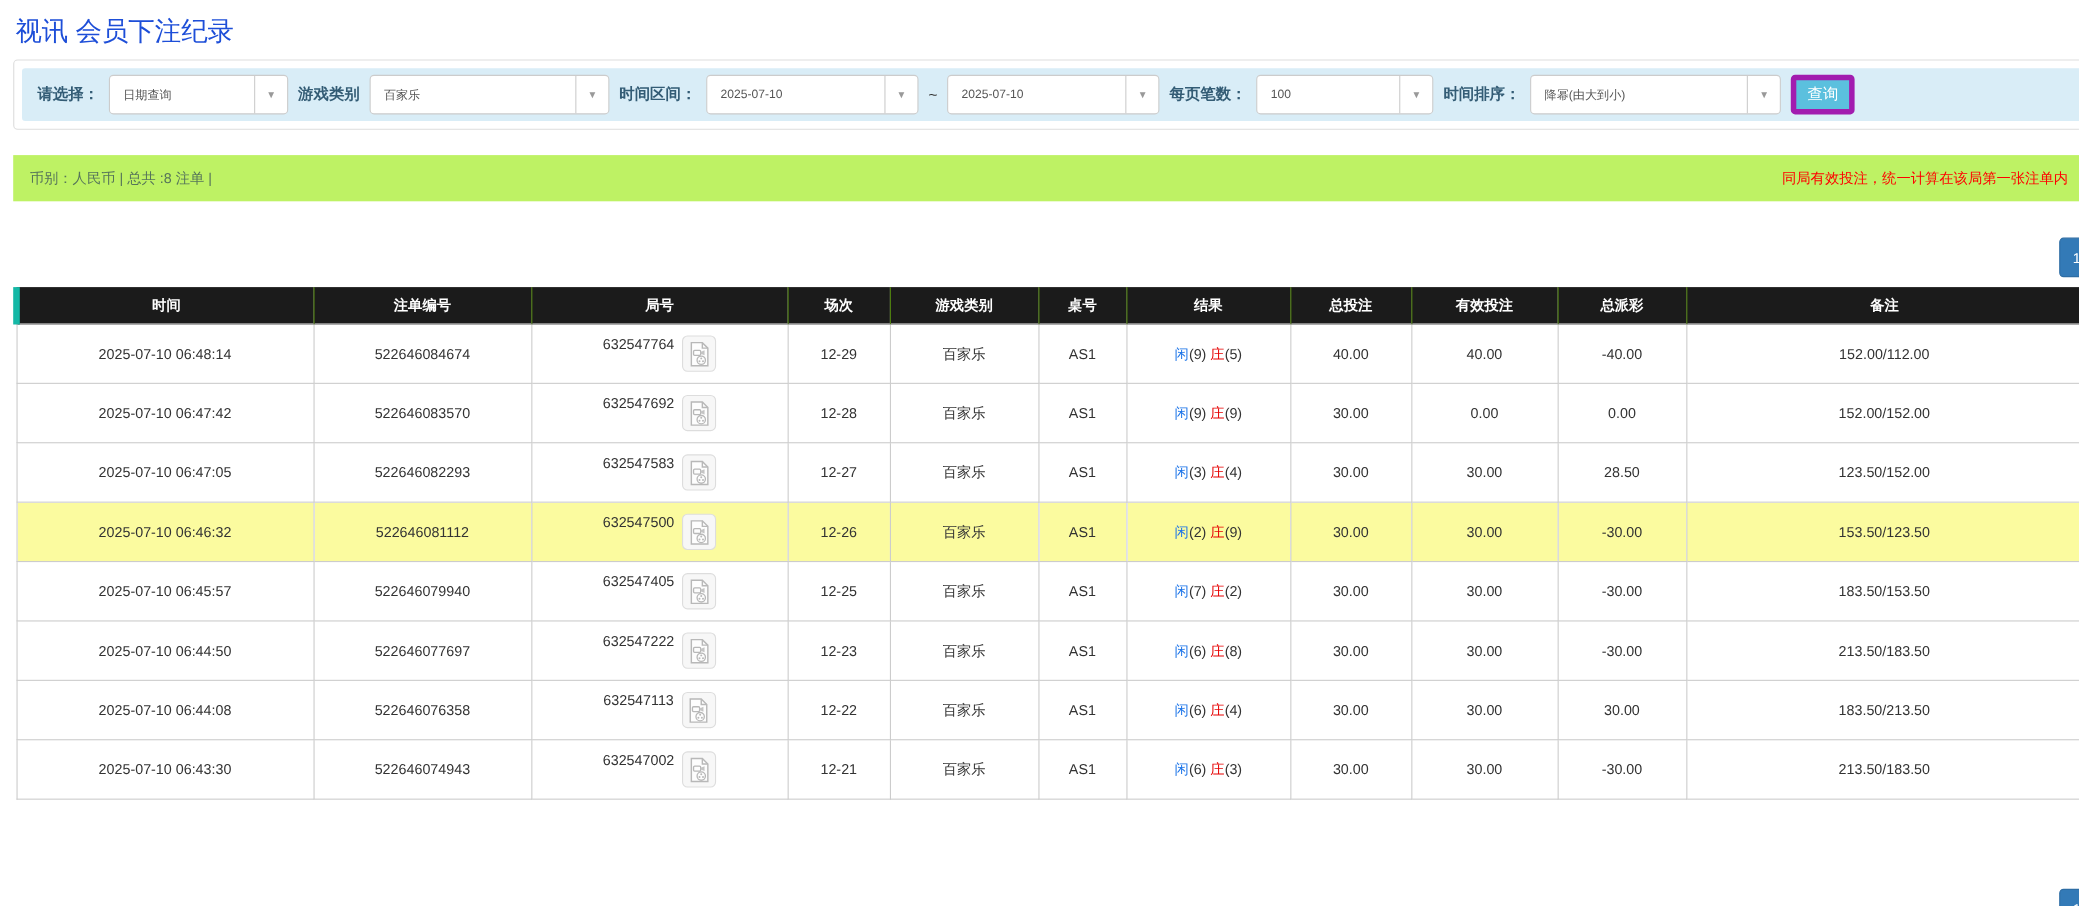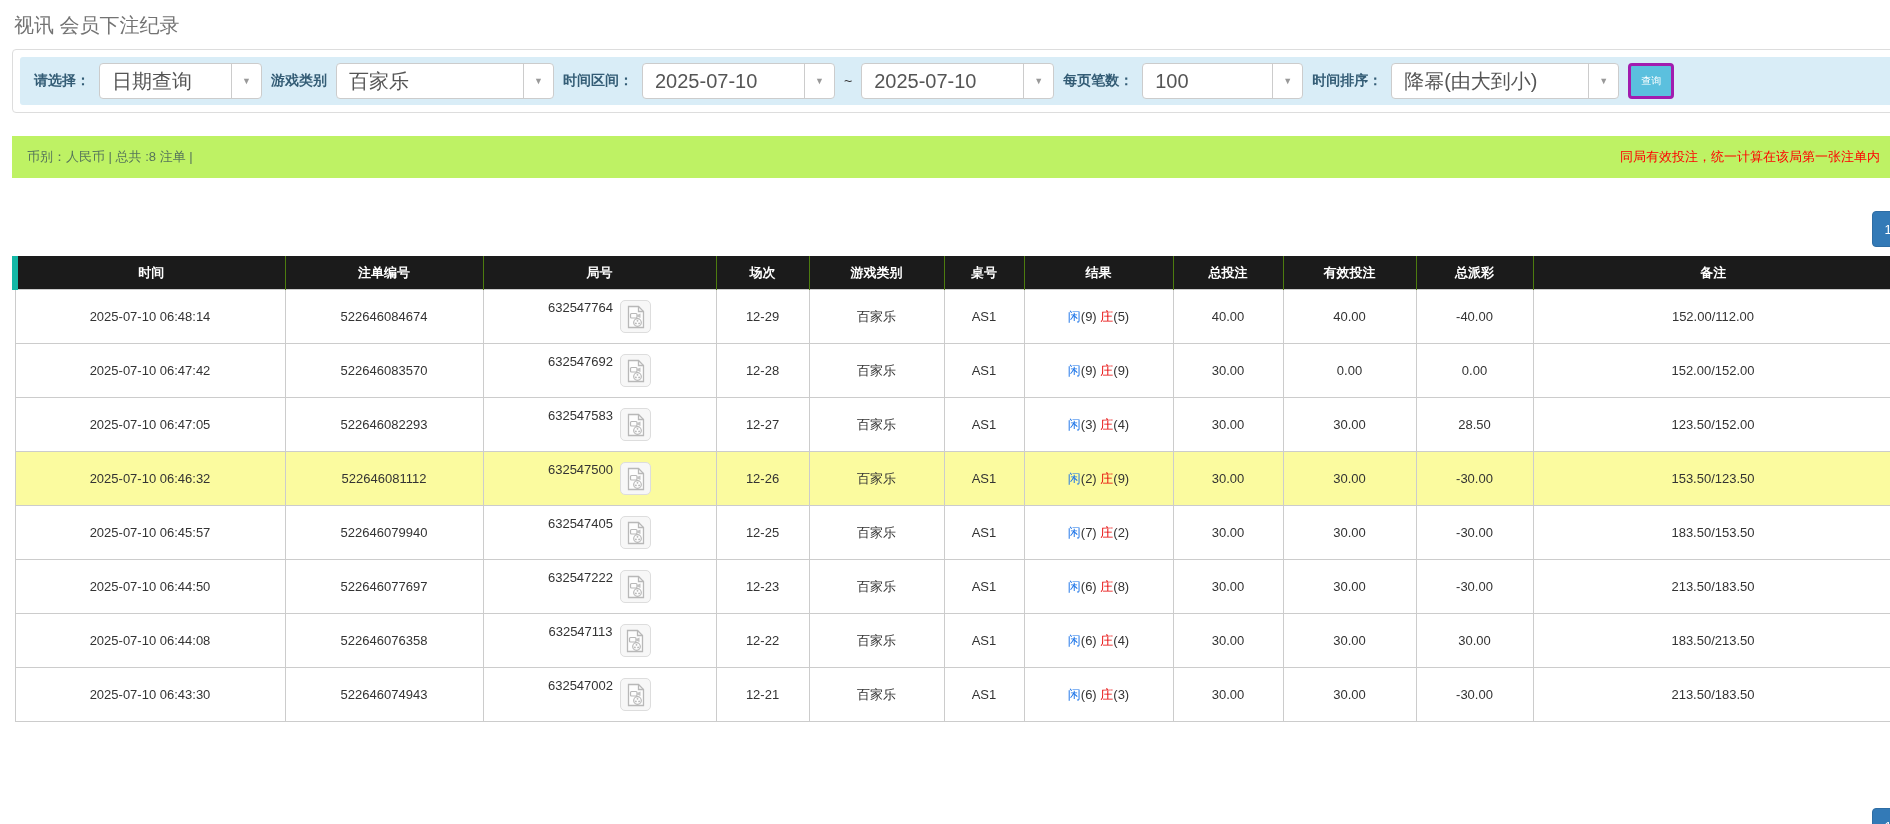--- a/index.html
+++ b/index.html
@@ -2,47 +2,47 @@
 <html><head>
 <meta charset="utf-8">
 <style>
   html,body{margin:0;padding:0;overflow:hidden;}
   body{
     width:1890px;height:824px;background:#fff;
     font-family:"Liberation Sans","DejaVu Sans",sans-serif;
     color:#333;position:relative;
   }
   
-  .page-title{margin:12px 0 0 14px;font-size:20px;font-weight:400;color:#737373;}
+  .page-title{margin:12px 0 0 14px;font-size:24px;font-weight:400;color:#1d4ed8;}
 
   
   .filter-panel{
     margin:10px 0 0 12px;width:1990px;box-sizing:border-box;
     border:1px solid #ddd;border-radius:4px;background:#fff;padding:7px;
   }
   .filter-bar{
     background:#d9edf7;border-radius:3px;padding:6px 14px;
     display:flex;align-items:center;gap:9px;
   }
   .f-label{font-weight:bold;color:#335c75;font-size:14px;white-space:nowrap;}
   .selectbox{
     background:#fff;border:1px solid #ccc;border-radius:4px;height:36px;
     display:flex;align-items:stretch;box-sizing:border-box;cursor:pointer;
   }
-  .selectbox .val{padding:0 12px;font-size:20px;color:#555;display:flex;align-items:center;flex:1;white-space:nowrap;overflow:hidden;}
+  .selectbox .val{padding:0 12px;font-size:11px;color:#555;display:flex;align-items:center;flex:1;white-space:nowrap;overflow:hidden;}
   .selectbox .caret{width:29px;border-left:1px solid #ccc;display:flex;align-items:center;justify-content:center;color:#999;font-size:9px;}
   .w-select{width:163px;}
   .w-game{width:218px;}
   .w-date{width:193px;}
   .w-size{width:161px;}
   .w-sort{width:228px;}
   .tilde{color:#333;font-size:14px;}
   .search-btn{
-    background:#5bc0de;border:3px solid #a21caf;color:#fff;border-radius:4px;
-    height:36px;min-width:46px;font-size:10px;cursor:pointer;padding:0 10px;
+    background:#5bc0de;border:5px solid #a21caf;color:#fff;border-radius:4px;
+    height:36px;min-width:46px;font-size:14px;cursor:pointer;padding:0 10px;
   }
 
   
   .summary-bar{
     margin:23px 0 0 12px;width:1878px;box-sizing:border-box;background:#bef264;
     height:42px;display:flex;align-items:center;justify-content:space-between;
     padding:0 10px 0 15px;
     gap:16px;
   }
   .summary-left{color:#56755a;font-size:13px;}

